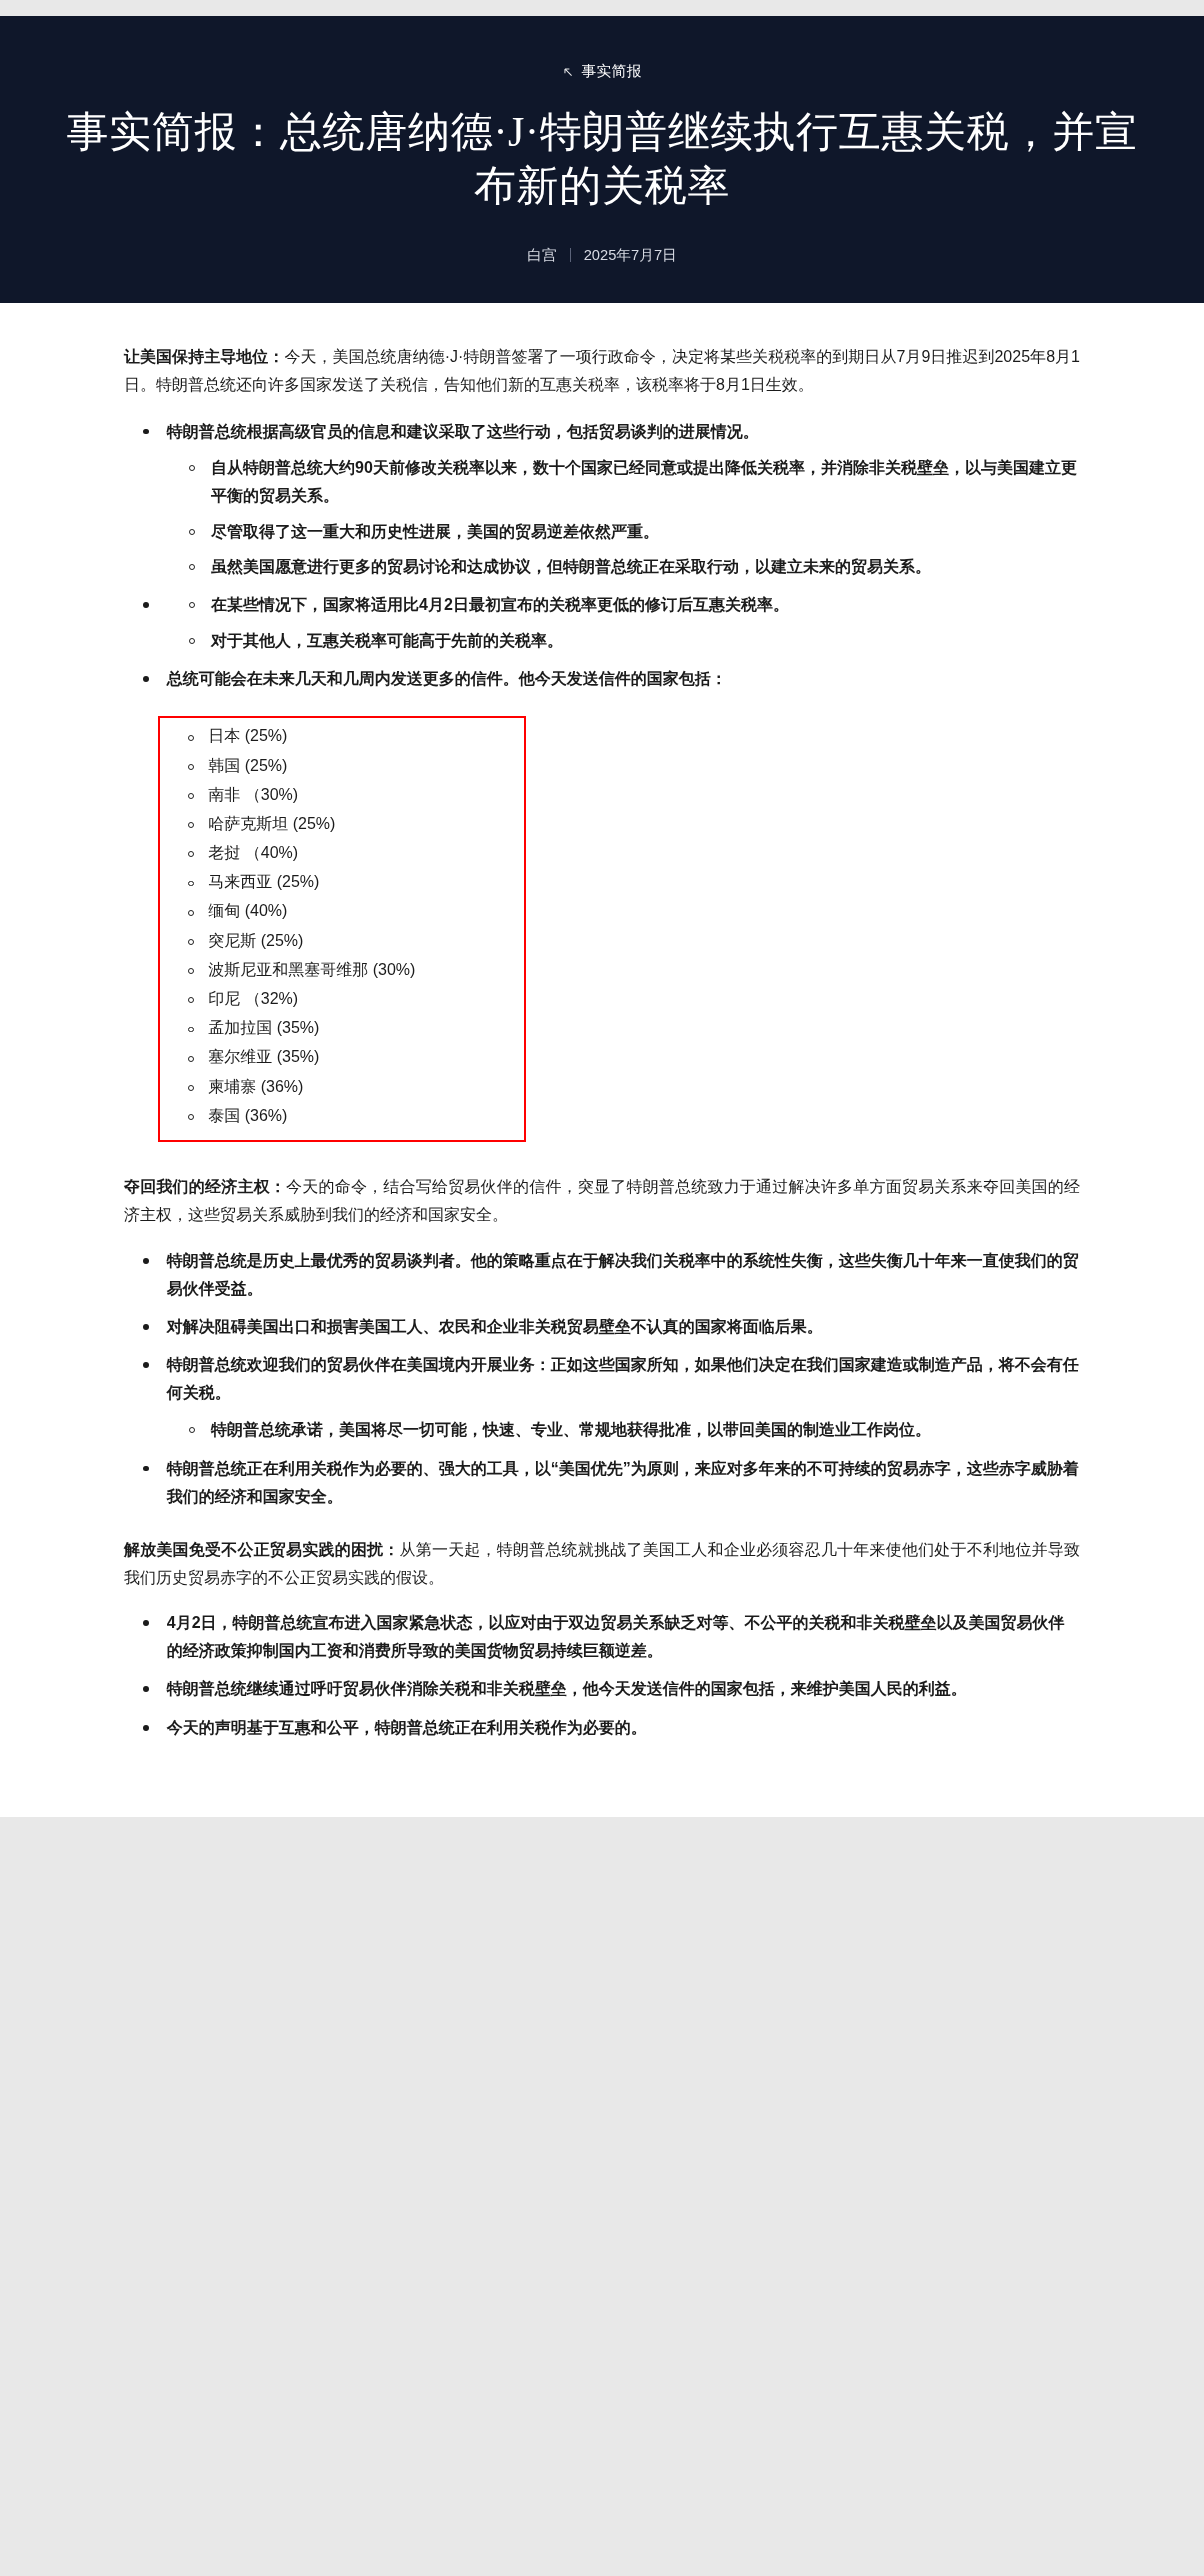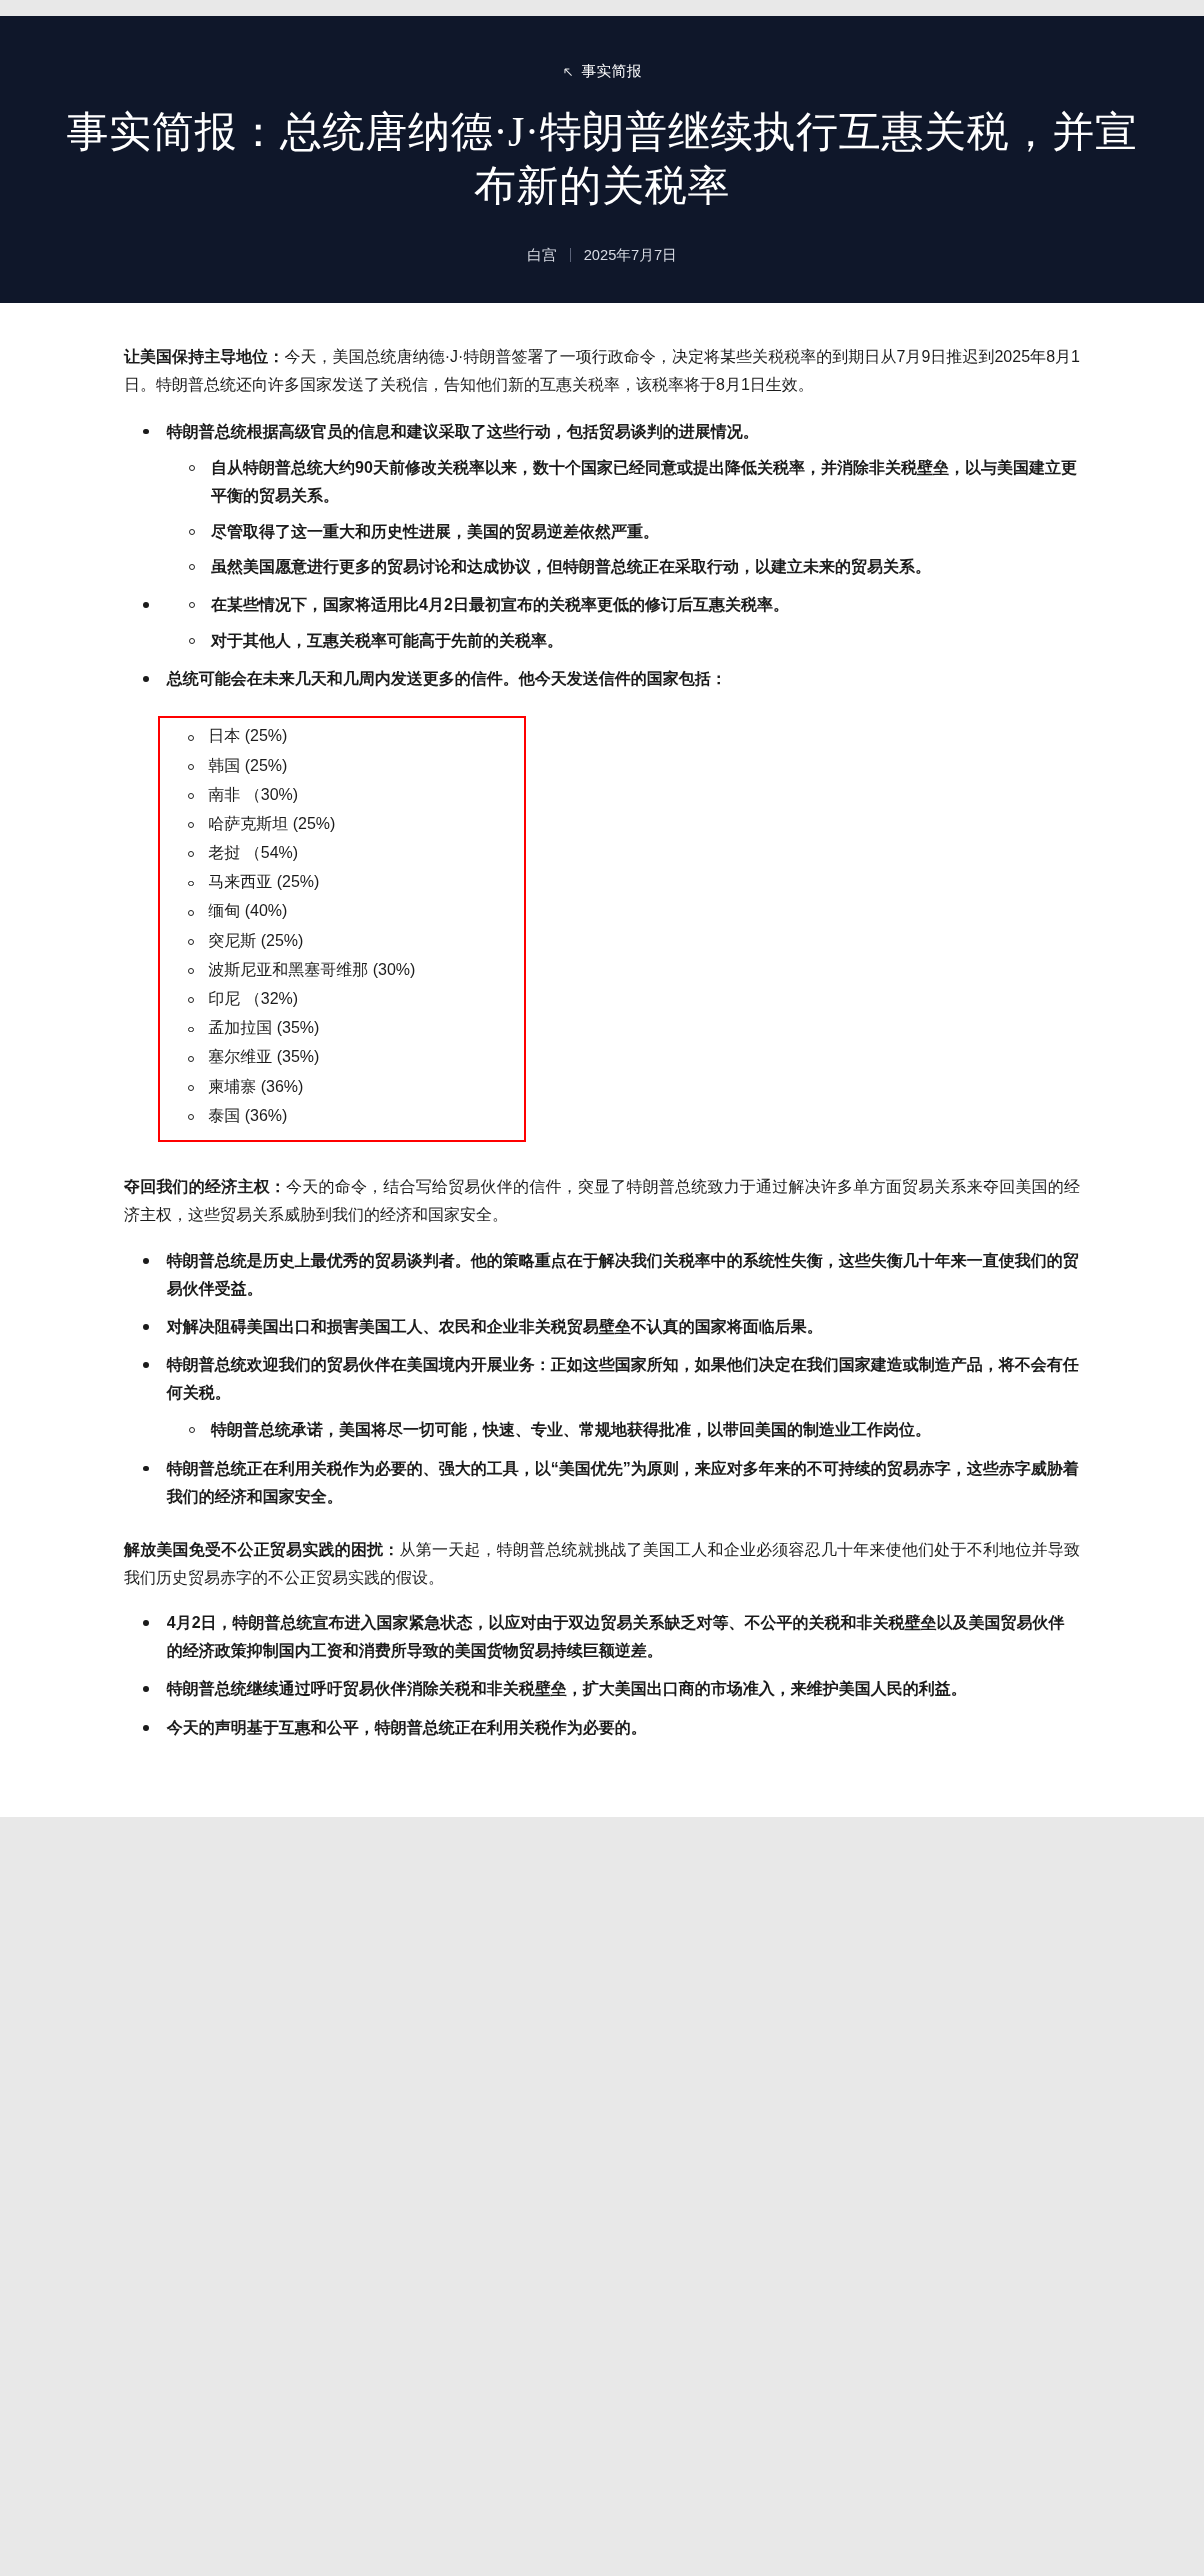--- a/index.html
+++ b/index.html
@@ -221,21 +221,21 @@
         <span>总统可能会在未来几天和几周内发送更多的信件。他今天发送信件的国家包括：</span>
       </li>
     </ul>
 
     <div class="tariff-box">
       <ul class="tariff-list">
         <li><span>日本 (25%)</span></li>
         <li><span>韩国 (25%)</span></li>
         <li><span>南非 （30%)</span></li>
         <li><span>哈萨克斯坦 (25%)</span></li>
-        <li><span>老挝 （54%)</span></li>
+        <li><span>老挝 （40%)</span></li>
         <li><span>马来西亚 (25%)</span></li>
         <li><span>缅甸 (40%)</span></li>
         <li><span>突尼斯 (25%)</span></li>
         <li><span>波斯尼亚和黑塞哥维那 (30%)</span></li>
         <li><span>印尼 （32%)</span></li>
         <li><span>孟加拉国 (35%)</span></li>
         <li><span>塞尔维亚 (35%)</span></li>
         <li><span>柬埔寨 (36%)</span></li>
         <li><span>泰国 (36%)</span></li>
       </ul>
@@ -265,21 +265,21 @@
 
     <p class="section-lead">
       <b class="lead-label">解放美国免受不公正贸易实践的困扰：</b><span>从第一天起，特朗普总统就挑战了美国工人和企业必须容忍几十年来使他们处于不利地位并导致我们历史贸易赤字的不公正贸易实践的假设。</span>
     </p>
 
     <ul class="lvl1">
       <li>
         <span>4月2日，特朗普总统宣布进入国家紧急状态，以应对由于双边贸易关系缺乏对等、不公平的关税和非关税壁垒以及美国贸易伙伴的经济政策抑制国内工资和消费所导致的美国货物贸易持续巨额逆差。</span>
       </li>
       <li>
-        <span>特朗普总统继续通过呼吁贸易伙伴消除关税和非关税壁垒，扩大美国出口商的市场准入，来维护美国人民的利益。</span>
+        <span>特朗普总统继续通过呼吁贸易伙伴消除关税和非关税壁垒，他今天发送信件的国家包括，来维护美国人民的利益。</span>
       </li>
       <li>
         <span>今天的声明基于互惠和公平，特朗普总统正在利用关税作为必要的。</span>
       </li>
     </ul>
 
     <div class="bottom-pad"></div>
   </main>
 </div>
 

